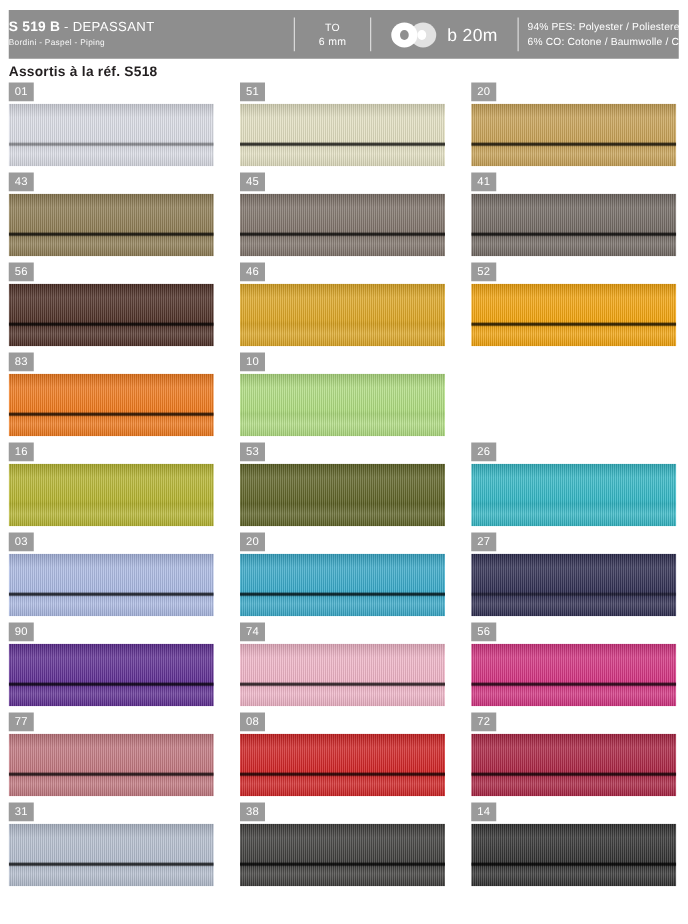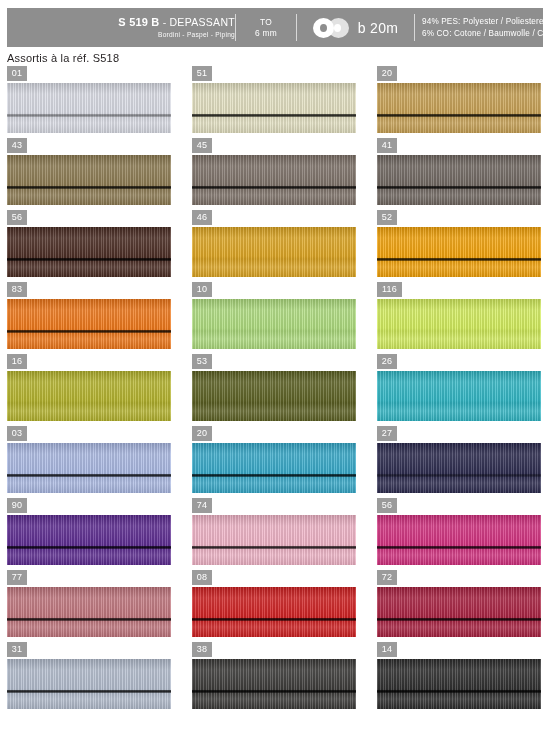--- a/index.html
+++ b/index.html
@@ -38,23 +38,22 @@
   }
   .hdr-divider {
     width: 1px;
     background: #d8d8d8;
     margin: 6px 0;
     flex: 0 0 1px;
   }
 
   .hdr-title-cell {
     flex: 0 0 228px;
-    align-items: flex-end;
+    align-items: flex-start;
     text-align: center;
-    padding-left: 44px;
   }
   .hdr-title-line {
     font-size: 10.5px;
     letter-spacing: .2px;
     white-space: nowrap;
     line-height: 12px;
   }
   .hdr-title-line .code {
     font-weight: bold;
     font-size: 11px;
@@ -139,20 +138,21 @@
   }
 
   
   .assorted-note {
     position: absolute;
     left: 7px;
     top: 52px;
     font-size: 11px;
     letter-spacing: .2px;
     color: #231f20;
+    font-weight: bold;
   }
 
   
   .grid {
     position: absolute;
     left: 0;
     top: 66px;
     width: 544px;
   }
   .grid-row {
@@ -381,28 +381,20 @@
         </div>
       </div>
       <div class="cell c1">
         <div class="swatch-label">10</div>
         <div class="swatch">
           <div class="ribbon" style="background: rgb(174, 220, 126);"></div>
           <div class="ribs"></div>
           <div class="shade"></div>
         </div>
       </div>
-      <div class="cell c2">
-        <div class="swatch-label wide">116</div>
-        <div class="swatch">
-          <div class="ribbon" style="background: rgb(211, 237, 92);"></div>
-          <div class="ribs"></div>
-          <div class="shade"></div>
-        </div>
-      </div>
     </div>
     <div class="grid-row">
       <div class="cell c0">
         <div class="swatch-label">16</div>
         <div class="swatch">
           <div class="ribbon" style="background: rgb(180, 179, 44);"></div>
           <div class="ribs"></div>
           <div class="shade"></div>
         </div>
       </div>

